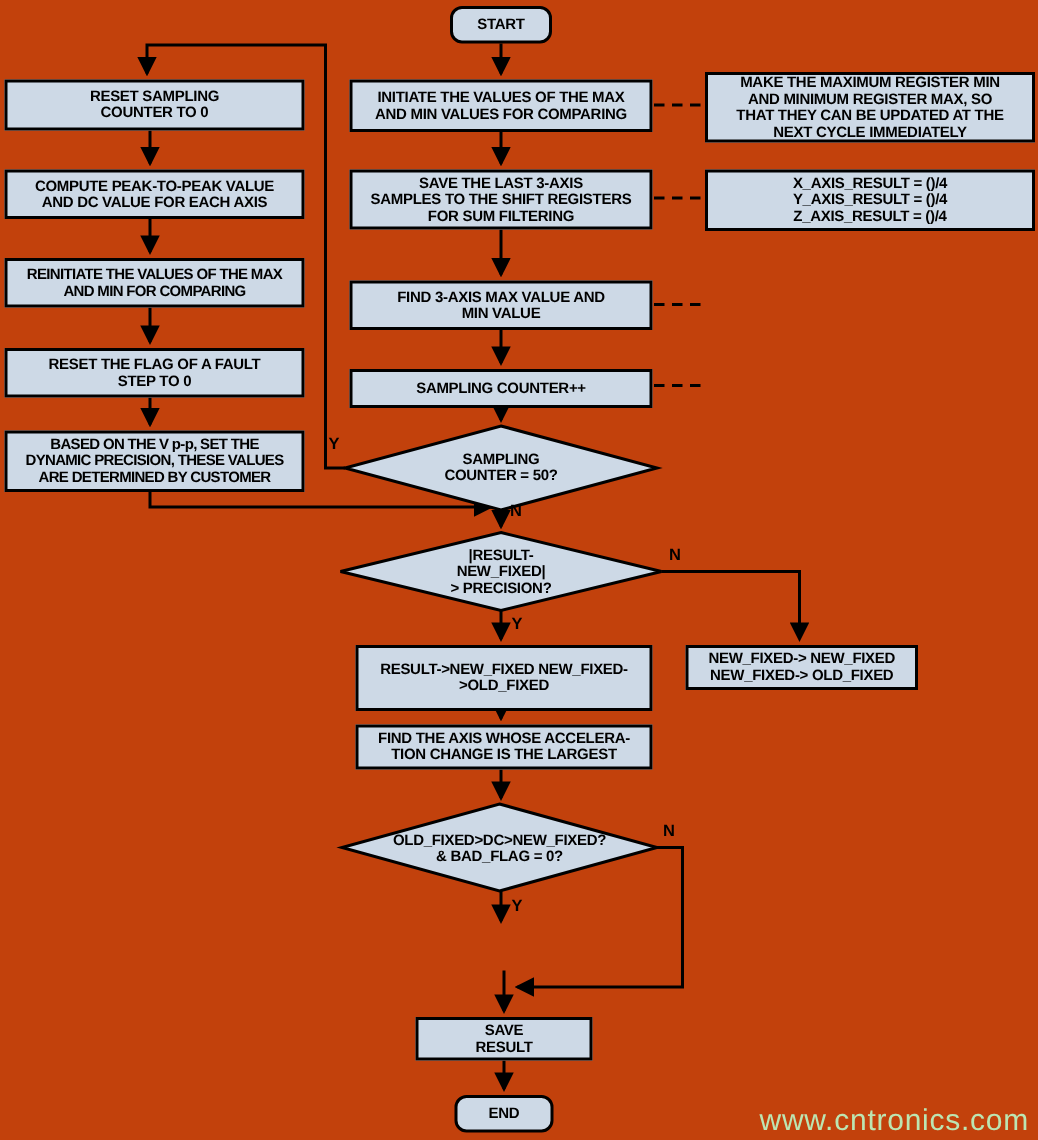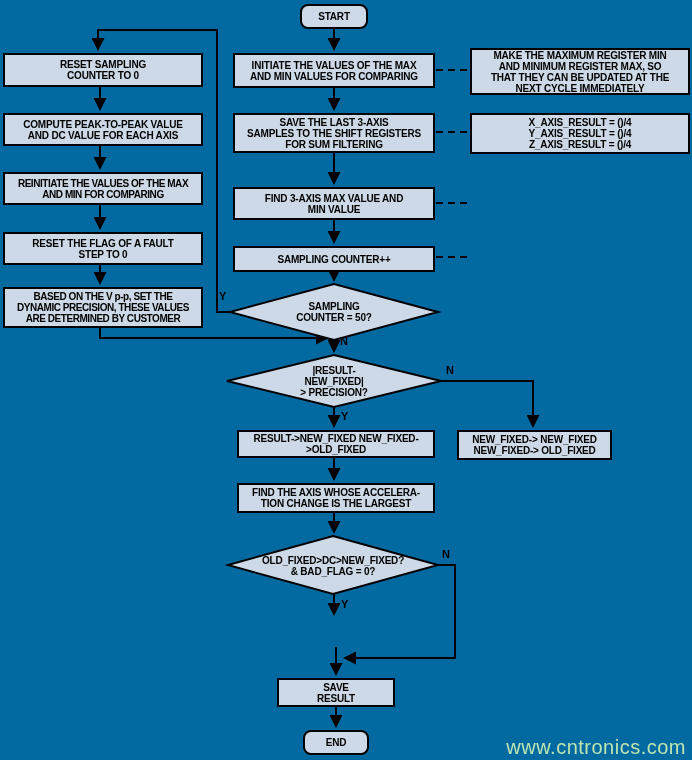--- a/index.html
+++ b/index.html
@@ -1,17 +1,17 @@
 <!DOCTYPE html>
 <html><head>
 <meta charset="utf-8">
 <style>
   html,body{margin:0;padding:0;background:#fff;}
   .canvas{
-    position:relative;width:692px;height:760px;background:#0369a1;
+    position:relative;width:692px;height:760px;background:#c2410c;
     font-family:"Liberation Sans",sans-serif;overflow:hidden;
   }
   .wires{position:absolute;left:0;top:0;width:692px;height:760px;}
   .wires line,.wires polyline{stroke:#000;stroke-width:2;fill:none;}
   .wires polyline.dashed,.wires line.dashed{stroke-dasharray:7 5;stroke-width:2;}
   .wires polygon.diamond{stroke:#000;stroke-width:2;}
   .node{
     position:absolute;box-sizing:border-box;
     background:#cdd9e6;border:2px solid #000;
     display:flex;align-items:center;justify-content:center;
@@ -84,21 +84,21 @@
   <div class="node rounded" style="left:300px;top:4px;width:68px;height:25px;">START</div>
 
   <div class="node" style="left:233px;top:53px;width:202px;height:35px;">INITIATE THE VALUES OF THE MAX
 AND MIN VALUES FOR COMPARING</div>
   <div class="node" style="left:233px;top:113px;width:202px;height:40px;">SAVE THE LAST 3-AXIS
 SAMPLES TO THE SHIFT REGISTERS
 FOR SUM FILTERING</div>
   <div class="node" style="left:233px;top:187px;width:202px;height:33px;">FIND 3-AXIS MAX VALUE AND
 MIN VALUE</div>
   <div class="node" style="left:233px;top:246px;width:202px;height:26px;">SAMPLING COUNTER++</div>
-  <div class="node" style="left:237px;top:430px;width:198px;height:28px;">RESULT-&gt;NEW_FIXED NEW_FIXED-
+  <div class="node" style="left:237px;top:430px;width:198px;height:44px;">RESULT-&gt;NEW_FIXED NEW_FIXED-
 &gt;OLD_FIXED</div>
   <div class="node" style="left:237px;top:483px;width:198px;height:30px;">FIND THE AXIS WHOSE ACCELERA-
 TION CHANGE IS THE LARGEST</div>
   <div class="node" style="left:277px;top:678px;width:118px;height:29px;">SAVE
 RESULT</div>
   <div class="node rounded" style="left:303px;top:730px;width:66px;height:25px;">END</div>
 
   <div class="node" style="left:3px;top:53px;width:200px;height:34px;">RESET SAMPLING
 COUNTER TO 0</div>
   <div class="node" style="left:3px;top:113px;width:200px;height:33px;">COMPUTE PEAK-TO-PEAK VALUE

